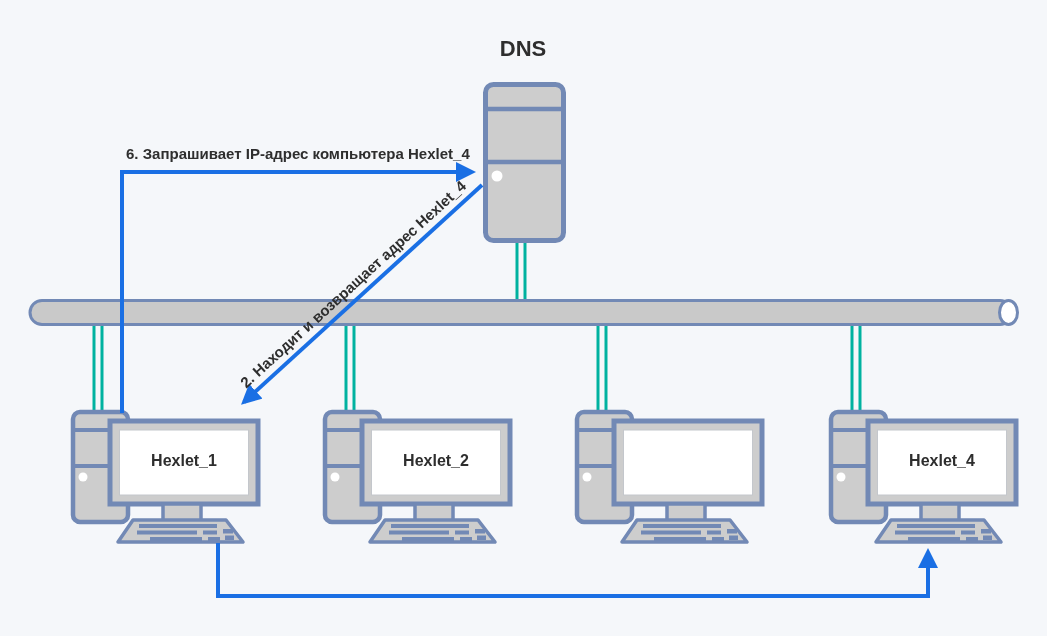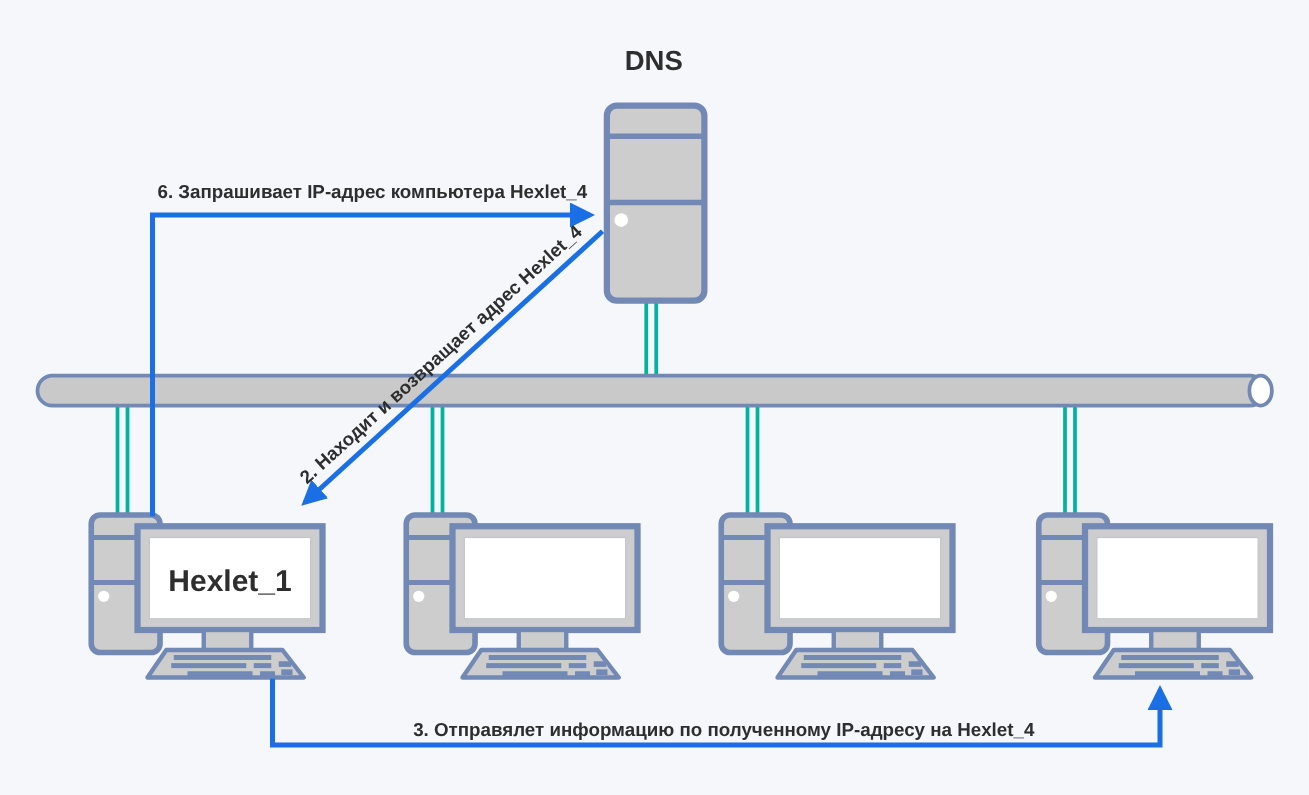--- a/index.html
+++ b/index.html
@@ -37,21 +37,21 @@
     left: 523px; top: 36px;
     transform: translateX(-50%);
     font-weight: 700; font-size: 22px;
     color: var(--label-text,#2e2e2e);
   }
   .pc-label {
     position: absolute;
     top: 452px;
     width: 180px;
     text-align: center;
-    font-weight: 700; font-size: 24px;
+    font-weight: 700; font-size: 16px;
     color: var(--label-text,#2e2e2e);
   }
   #pc-label-1 { left: 94px; }
   #pc-label-2 { left: 346px; }
   #pc-label-3 { left: 598px; }
   #pc-label-4 { left: 852px; }
 
   #step1-label { left: 126px; top: 145px; }
   #step2-label {
     left: 353px; top: 284px;
@@ -140,18 +140,19 @@
       </g>
 
     <polyline class="arrow" points="122,413 122,172 472,172" marker-end="url(#arr)"></polyline>
     <line class="arrow" x1="482" y1="185" x2="244" y2="402" marker-end="url(#arr)"></line>
     <polyline class="arrow" points="218,543 218,596 928,596 928,552" marker-end="url(#arr)"></polyline>
   </svg>
 
   <div class="dns-title">DNS</div>
 
   <div id="pc-label-1" class="pc-label">Hexlet_1</div>
+  <div id="pc-label-2" class="pc-label">Hexlet_2</div>
+  <div id="pc-label-4" class="pc-label">Hexlet_4</div>
 
   <div id="step1-label" class="lbl">6. Запрашивает IP-адрес компьютера Hexlet_4</div>
   <div id="step2-label" class="lbl">2. Находит и возвращает адрес Hexlet_4</div>
-  <div id="step3-label" class="lbl">3. Отправялет информацию по полученному IP-адресу на Hexlet_4</div>
 
 </div>
 
 </body></html>

